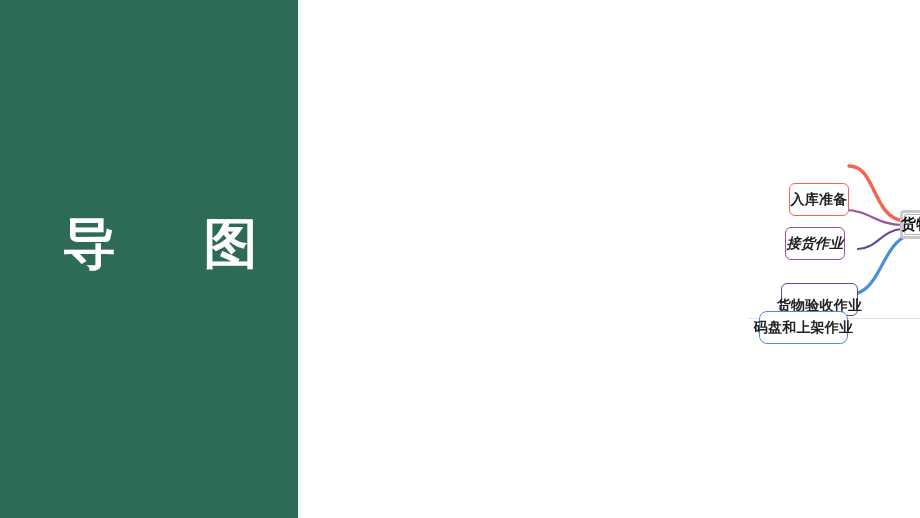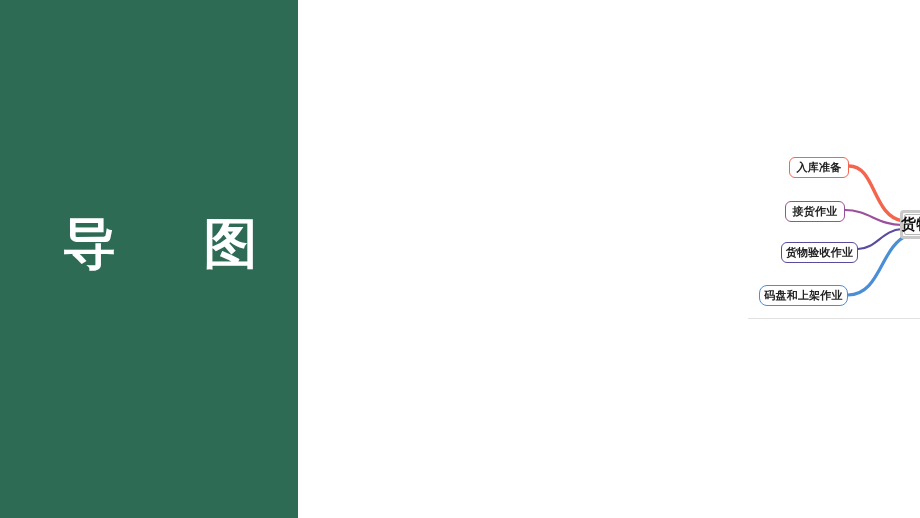--- a/index.html
+++ b/index.html
@@ -80,25 +80,26 @@
     border-radius: 6px;
     display: flex;
     align-items: center;
     justify-content: center;
     color: #222222;
     font-weight: bold;
     white-space: nowrap;
     font-family: "DejaVu Sans", "Liberation Sans", sans-serif;
   }
   .node-branch {
-    font-size: 11px;
-    height: 21px;
+    font-size: 14px;
+    height: 33px;
     border-width: 1.6px;
     border-style: solid;
     letter-spacing: 0.2px;
+    margin-top: 26px;
   }
 
   
   #node-center {
     position: absolute;
     box-sizing: border-box;
     background: #fbfbfb;
     border: 3px solid #c9c9c9;
     border-radius: 4px;
     padding: 1px;
@@ -150,25 +151,25 @@
     </svg>
 
     <div id="node-center" style="left:152px; top:77px; width:95px; height:29px;">
       <div class="inner">货物入库作业</div>
     </div>
 
     <div class="node node-branch" style="left:41px; top:24px; width:60px; border-color:#f4654e;">
       <span>入库准备</span>
     </div>
 
-    <div class="node node-branch" style="left:37px; top:68px; width:60px; border-color:#9c4f9c;">
+    <div class="node node-branch" style="left:37px; top:68px; width:60px; border-color:#9c4f9c;font-style:italic;">
       <span>接货作业</span>
     </div>
 
-    <div class="node node-branch" style="left:33px; top:109px; width:77px; border-color:#5b4ba0;">
+    <div class="node node-branch" style="left:33px; top:124px; width:77px; border-color:#5b4ba0;align-items:flex-end;">
       <span>货物验收作业</span>
     </div>
 
     <div class="node node-branch" style="left:11px; top:152px; width:89px; border-color:#4a8fd6;border-radius:8px;">
       <span>码盘和上架作业</span>
     </div>
 
   </div>
 </div>
 

